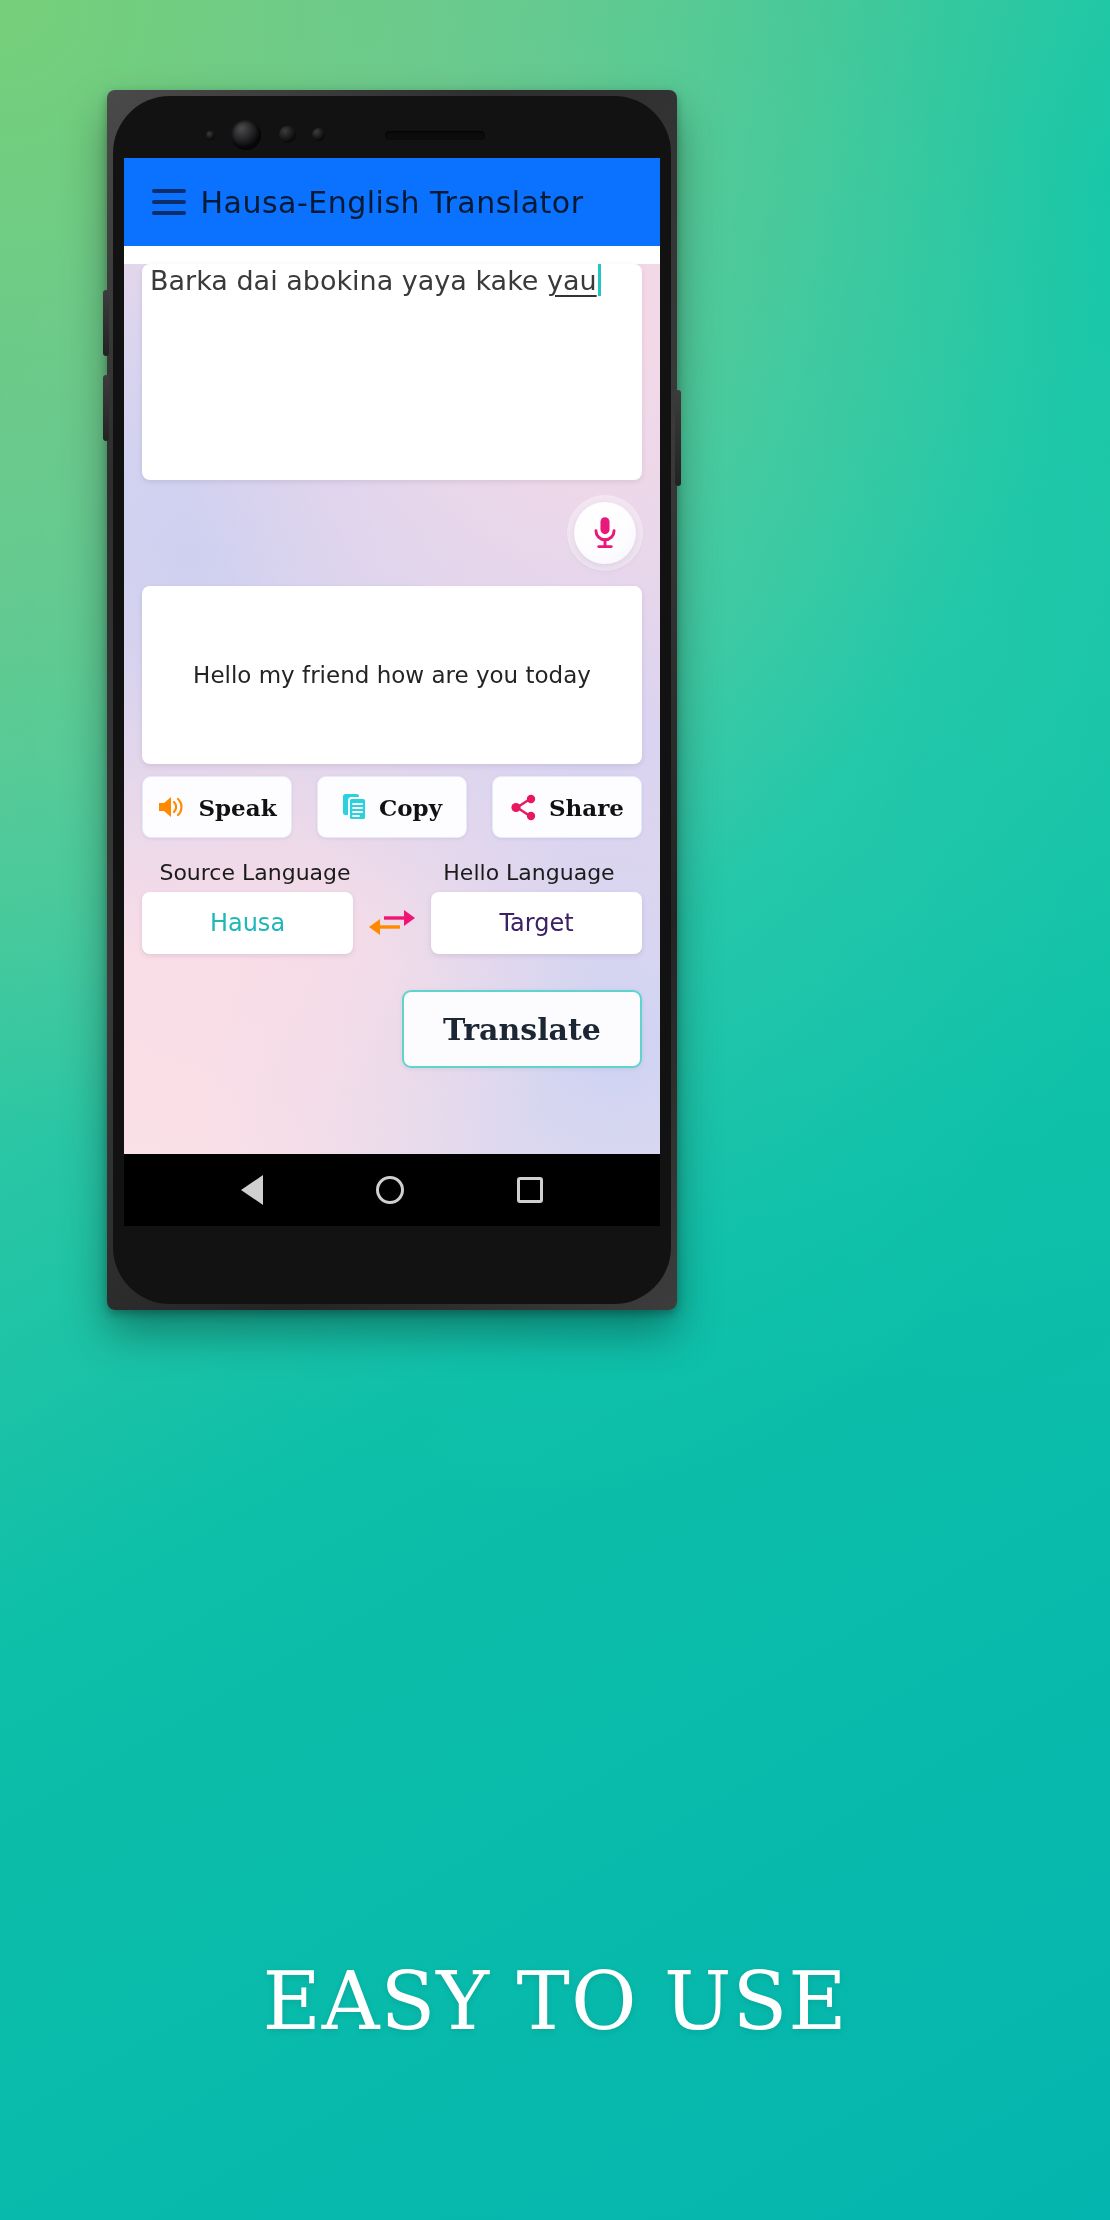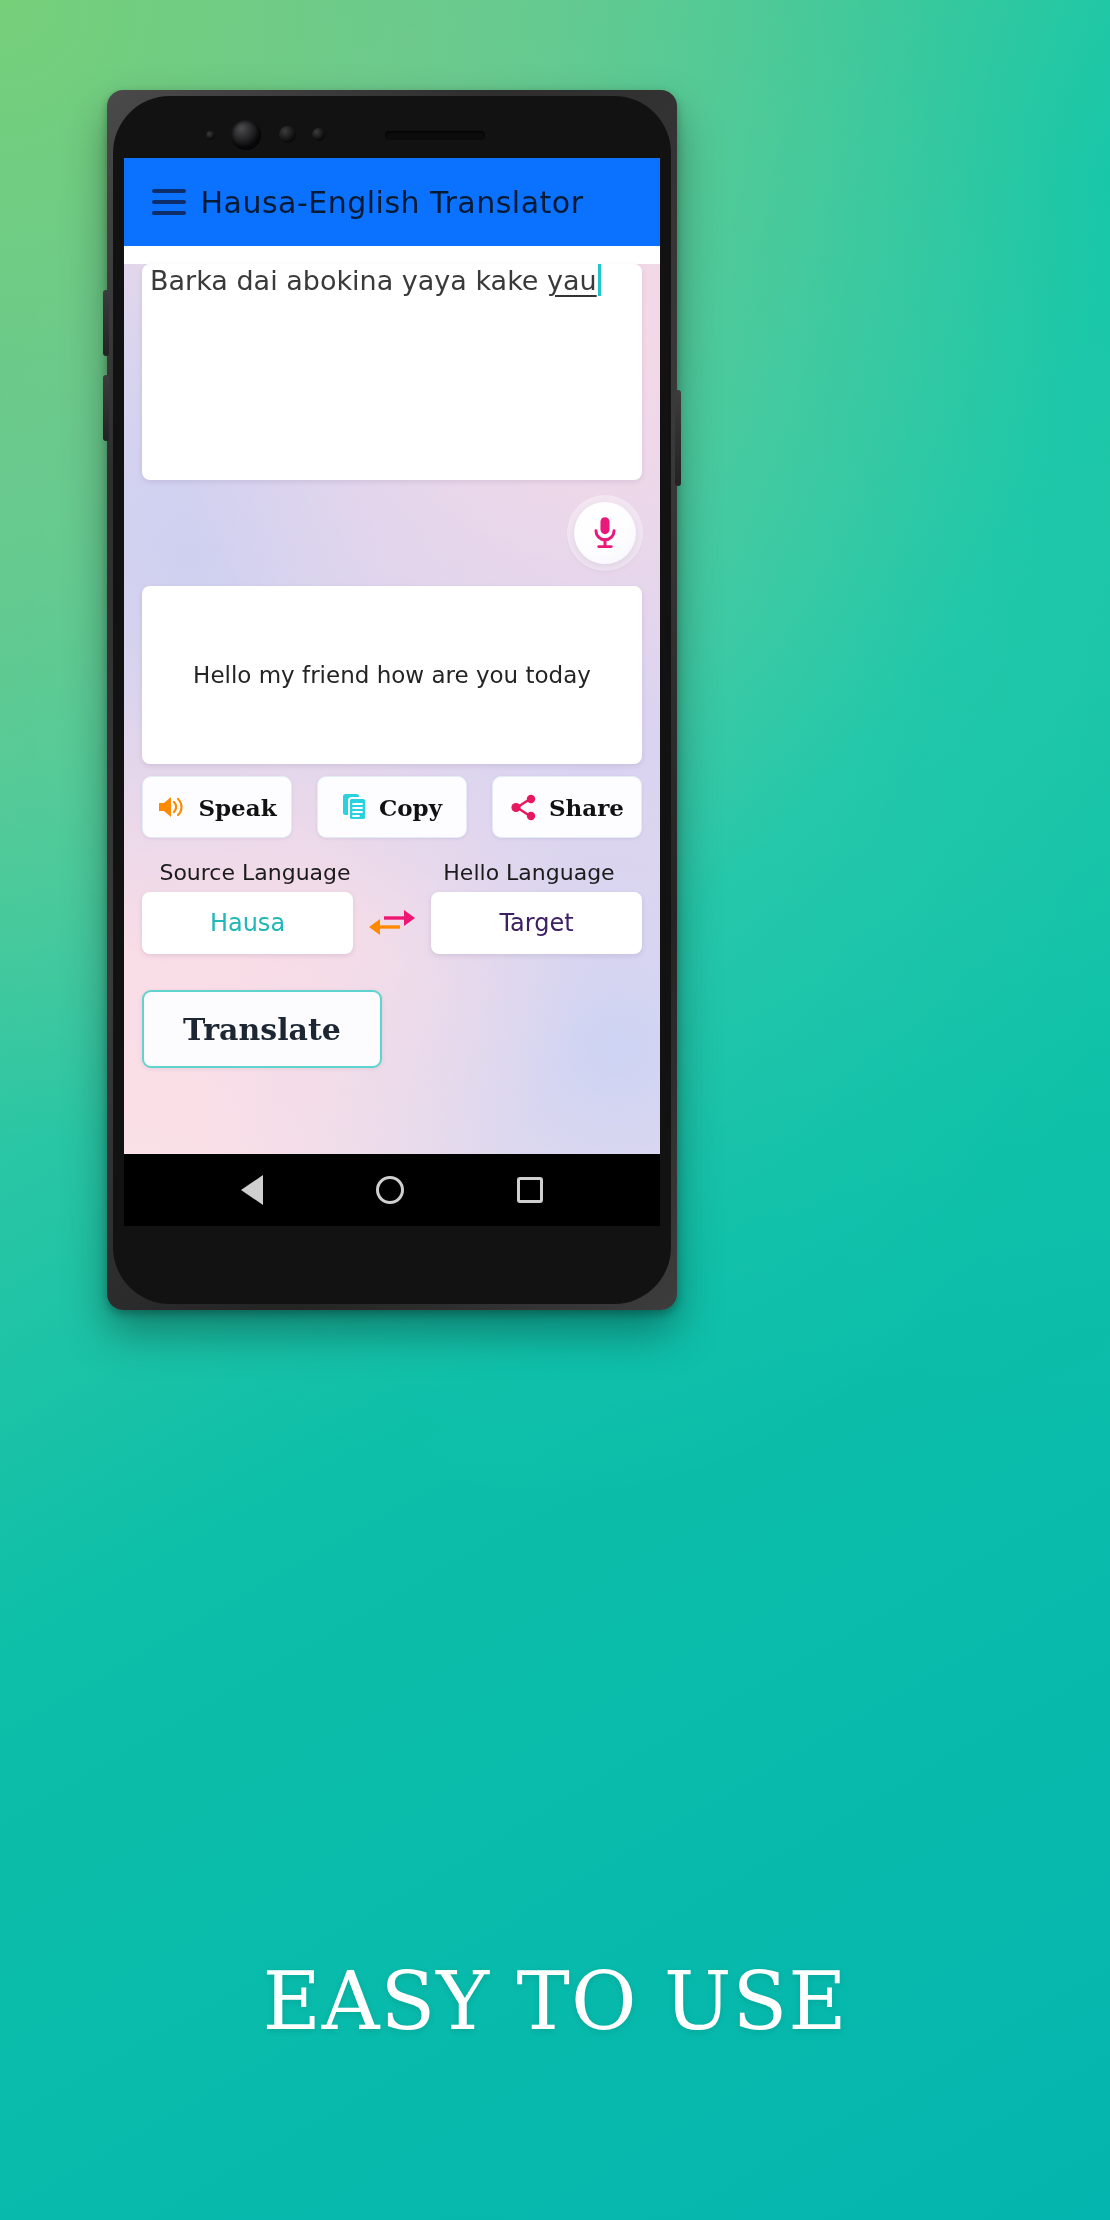--- a/index.html
+++ b/index.html
@@ -28,21 +28,21 @@
     background: radial-gradient(ellipse 80% 55% at 50% 30%, rgba(255,255,255,0.06), rgba(0,0,0,0) 70%);
   }
 
   
   .phone {
     position: absolute;
     left: 107px;
     top: 90px;
     width: 570px;
     height: 1220px;
-    border-radius: 16px;
+    border-radius: 8px;
     background: linear-gradient(135deg, #4a4a4a 0%, #2e2e2e 22%, #3a3a3a 50%, #242424 78%, #3d3d3d 100%);
     box-shadow: 0 22px 44px rgba(0,0,0,0.35), 0 4px 10px rgba(0,0,0,0.28);
     padding: 0;
   }
   .phone-inner-ring {
     position: absolute;
     inset: 6px;
     border-radius: 57px;
     background: #121212;
   }
@@ -250,21 +250,21 @@
   }
   .lang-value {
     font-family: "DejaVu Sans", sans-serif;
     font-size: 24px;
   }
   .lang-value.source { color: #1fb7b7; }
   .lang-value.target { color: #3c2064; }
   .swap-icon { width: 58px; display: flex; align-items: center; justify-content: center; }
 
   
-  .translate-wrap { margin-top: 36px; display: flex; justify-content: flex-start; }
+  .translate-wrap { margin-top: 36px; display: flex; justify-content: flex-end; }
   .translate-btn {
     width: 240px;
     height: 78px;
     background: #fcfcfe;
     border: 2px solid #5fd4cf;
     border-radius: 9px;
     display: flex; align-items: center; justify-content: center;
     box-shadow: 0 1px 4px rgba(80,70,110,0.10);
   }
   .translate-label {

